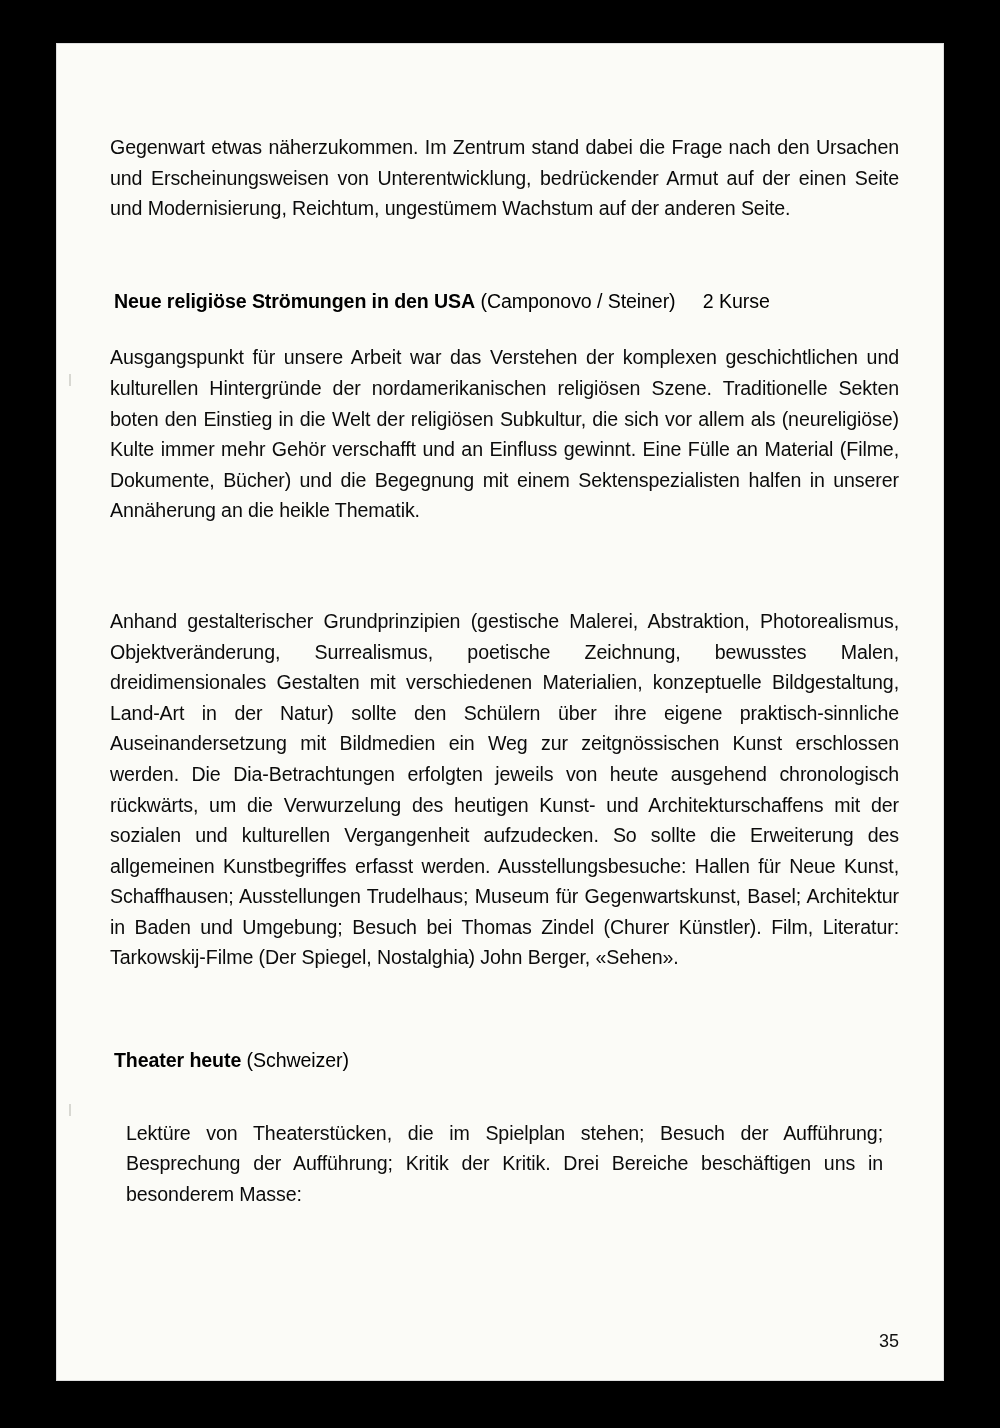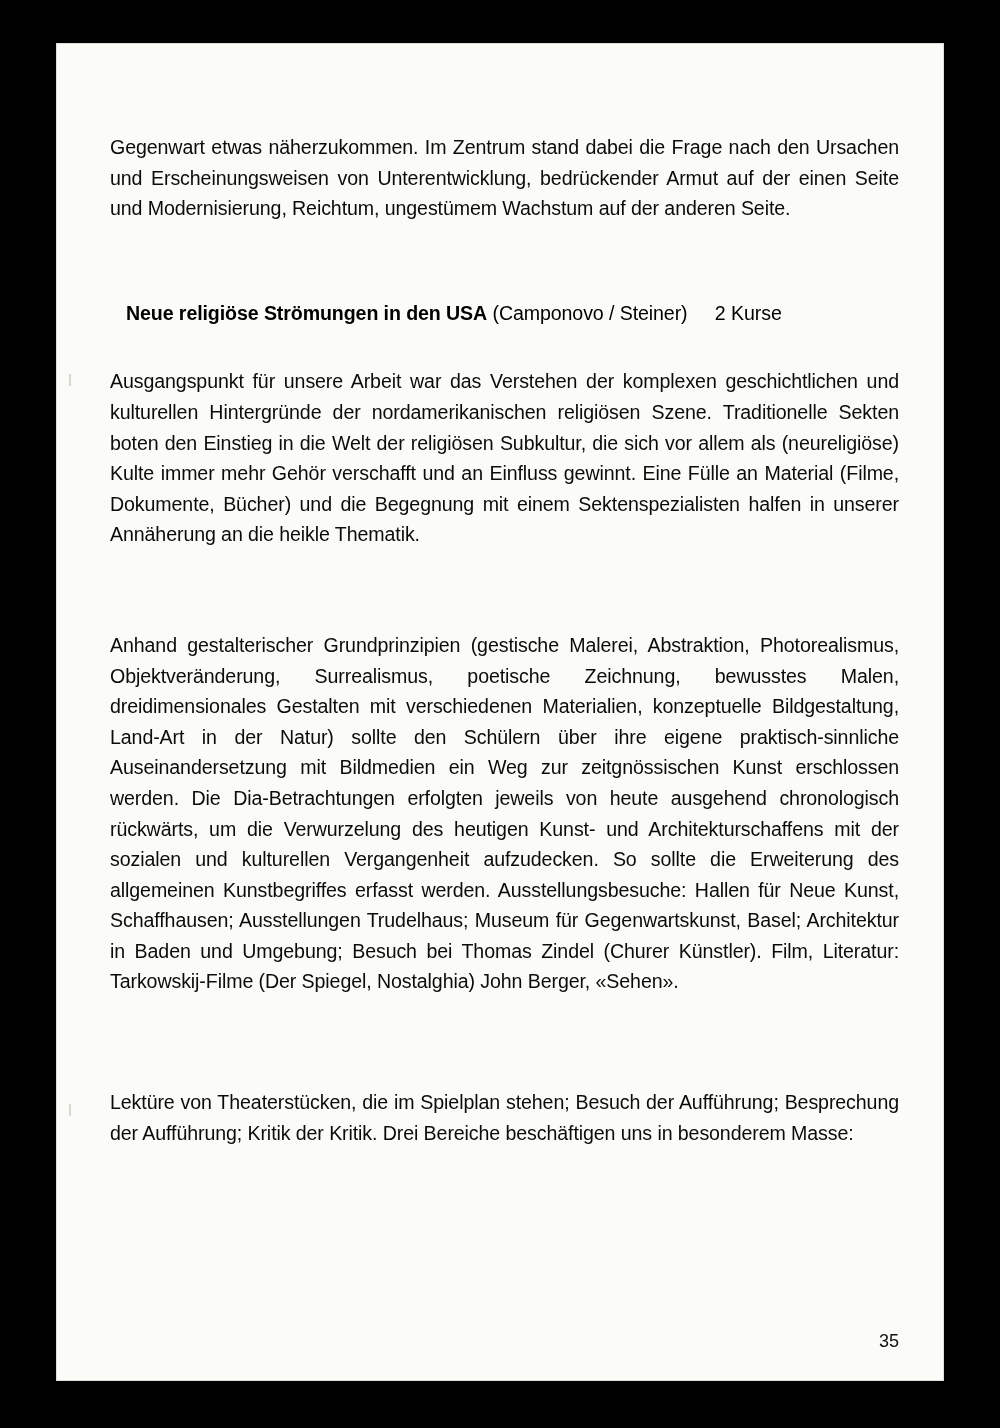--- a/index.html
+++ b/index.html
@@ -43,37 +43,37 @@
     text-align: justify;
     letter-spacing: -0.1px;
   }
   .para {
     margin: 0;
   }
   .section-head {
     font-size: 19.6px;
     line-height: 30.6px;
     color: #000000;
-    margin: 16px;
+    margin: 4px;
     letter-spacing: -0.1px;
   }
   .section-head .title {
     font-weight: bold;
   }
   .section-head .authors {
     font-weight: normal;
   }
   .section-head .count {
     font-weight: normal;
     padding-left: 22px;
   }
   .gap-lg { height: 58px; }
   .gap-sm { height: 22px; }
   .gap-xl { height: 68px; }
-  .lines-block p { margin: 0; }
+  .lines-block p { margin: 16px; }
   .page-number {
     position: absolute;
     right: 44px;
     bottom: 28px;
     font-size: 18px;
     line-height: 22px;
     color: #111;
   }
   .tick {
     position: absolute;
@@ -108,20 +108,24 @@
 
       <div class="gap-lg"></div>
 
 
       <div class="gap-sm"></div>
 
       <p class="body-text para">Anhand gestalterischer Grundprinzipien (gestische Malerei, Abstraktion, Photorealismus, Objektveränderung, Surrealismus, poetische Zeichnung, bewusstes Malen, dreidimensionales Gestalten mit verschiedenen Materialien, konzeptuelle Bildgestaltung, Land-Art in der Natur) sollte den Schülern über ihre eigene praktisch-sinnliche Auseinandersetzung mit Bildmedien ein Weg zur zeitgnössischen Kunst erschlossen werden. Die Dia-Betrachtungen erfolgten jeweils von heute ausgehend chronologisch rückwärts, um die Verwurzelung des heutigen Kunst- und Architekturschaffens mit der sozialen und kulturellen Vergangenheit aufzudecken. So sollte die Erweiterung des allgemeinen Kunstbegriffes erfasst werden. Ausstellungsbesuche: Hallen für Neue Kunst, Schaffhausen; Ausstellungen Trudelhaus; Museum für Gegenwartskunst, Basel; Architektur in Baden und Umgebung; Besuch bei Thomas Zindel (Churer Künstler). Film, Literatur: Tarkowskij-Filme (Der Spiegel, Nostalghia) John Berger, «Sehen».</p>
 
       <div class="gap-xl"></div>
 
+      <div class="section-head">
+        <span class="title">Theater heute</span>
+        <span class="authors">(Schweizer)</span>
+      </div>
 
       <div class="gap-sm"></div>
 
       <div class="lines-block">
         <p class="body-text para">Lektüre von Theaterstücken, die im Spielplan stehen; Besuch der Aufführung; Besprechung der Aufführung; Kritik der Kritik. Drei Bereiche beschäftigen uns in besonderem Masse:</p>
       </div>
 
     </div>
 
     <div class="page-number">35</div>

